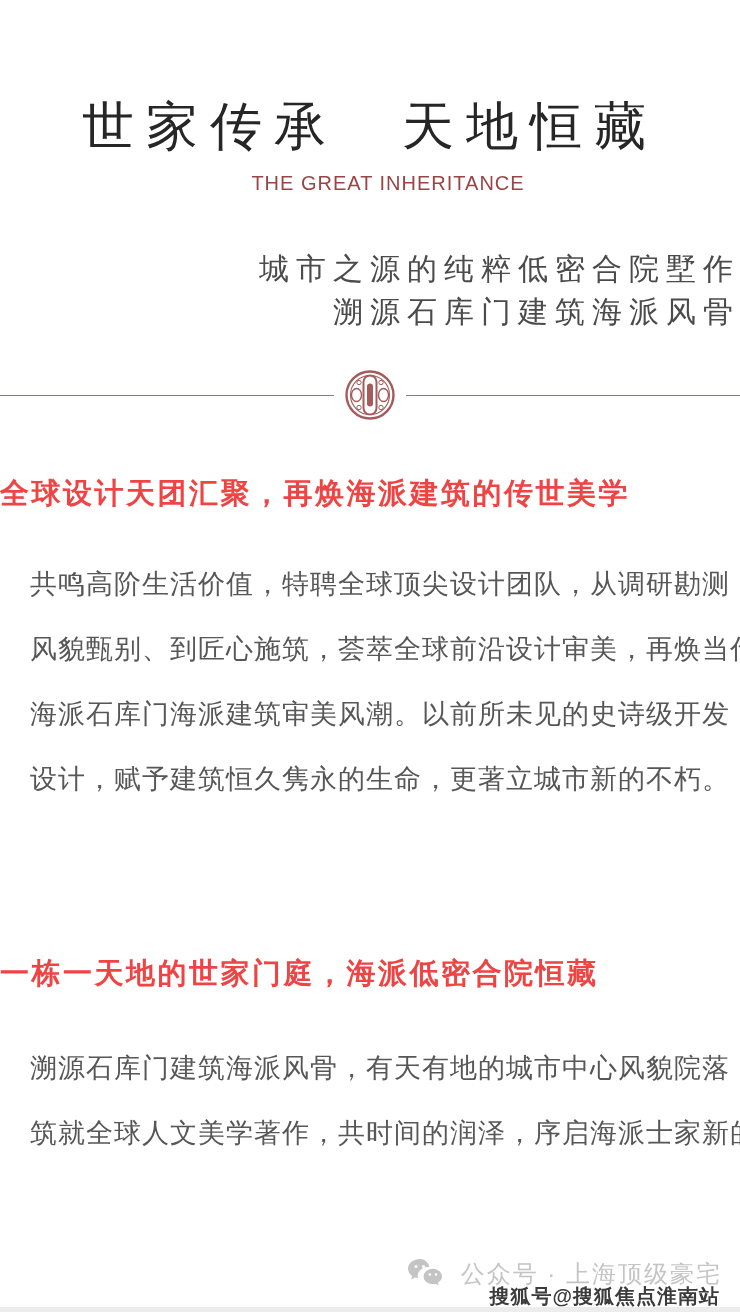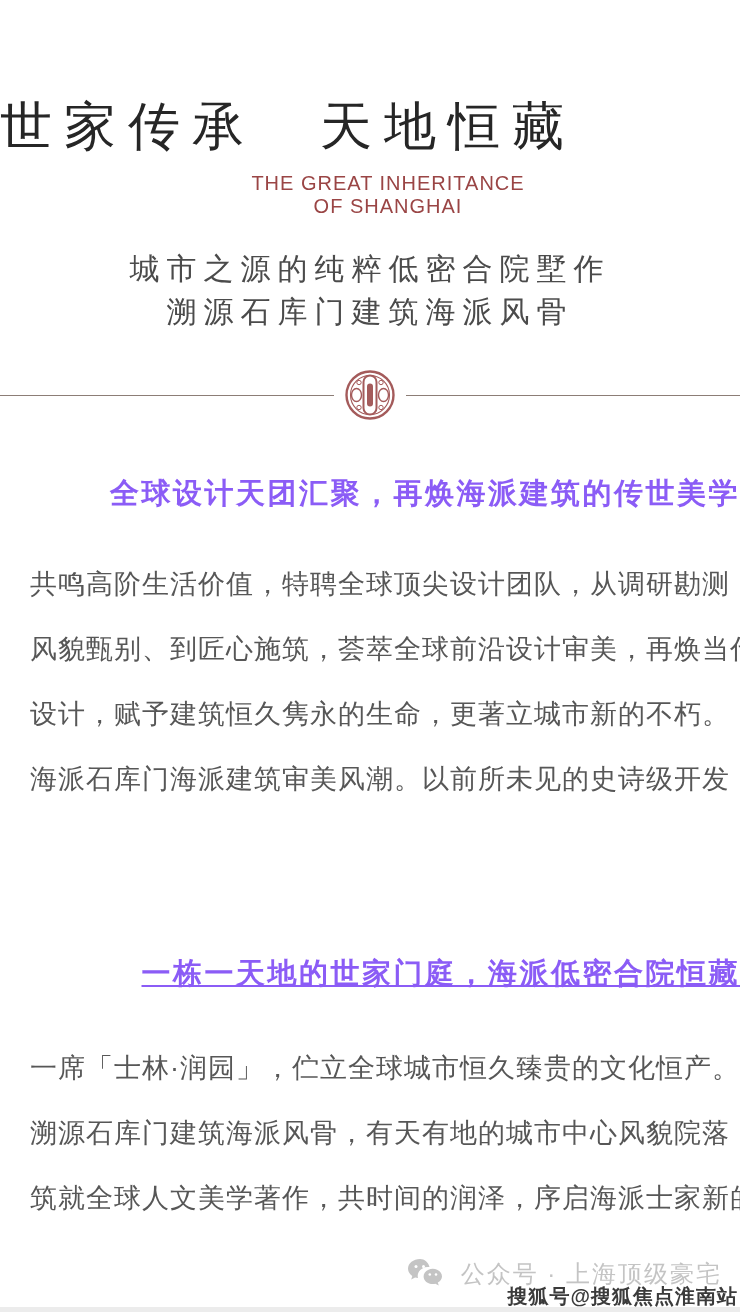--- a/index.html
+++ b/index.html
@@ -9,20 +9,21 @@
     height: 1312px;
     margin: 0 auto;
     background: #ffffff;
     overflow: hidden;
     font-family: "Liberation Sans", "DejaVu Sans", sans-serif;
   }
 
   .title {
     position: absolute;
     top: 97px; left: 0; right: 0;
+    text-align: center;
     font-family: "Liberation Serif", "DejaVu Serif", serif;
     font-size: 52px;
     line-height: 60px;
     letter-spacing: 12px;
     color: #262626;
     white-space: nowrap;
   }
 
   .title-en {
     position: absolute;
@@ -31,51 +32,51 @@
     color: #9a4545;
     font-size: 20px;
     line-height: 23px;
     letter-spacing: 1px;
     padding-left: 36px;
   }
 
   .subtitle {
     position: absolute;
     top: 247px; left: 0; right: 0;
-    text-align: center;
+    text-align: right;
     color: #4b4b4b;
     font-size: 30px;
     line-height: 43px;
     letter-spacing: 7px;
     white-space: nowrap;
   }
 
   .divider {
     position: absolute;
     top: 369px; left: 0; right: 0;
     height: 52px;
     display: flex;
     align-items: center;
   }
   .divider .rule { flex: 1 1 auto; height: 0; border-top: 1px solid #8c7d76; }
   .divider .ornament { flex: 0 0 auto; width: 52px; height: 52px; margin: 0 10px; }
 
   .section-heading {
     position: absolute;
     left: 0; right: 0;
-    text-align: right;
-    color: #8b5cf6;
+    text-align: left;
+    color: #ef4444;
     font-size: 29px;
     line-height: 40px;
     font-weight: bold;
     letter-spacing: 2.5px;
     white-space: nowrap;
   }
   .heading-1 { top: 473px; }
-  .heading-2 { top: 953px; text-decoration: underline; }
+  .heading-2 { top: 953px; }
 
   .para {
     position: absolute;
     left: 30px; right: 30px;
     color: #575757;
     font-size: 27px;
     line-height: 65px;
   }
   .para-1 { top: 552px; }
   .para-2 { top: 1036px; }
@@ -96,21 +97,21 @@
     gap: 18px;
     color: #c4c4c4;
     font-size: 24px;
     letter-spacing: 2px;
     white-space: nowrap;
   }
   .wechat-watermark svg { display: block; }
 
   .sohu-watermark {
     position: absolute;
-    right: 2px;
+    right: 20px;
     bottom: 2px;
     color: #3b3b3b;
     font-size: 20px;
     font-weight: bold;
     letter-spacing: 1px;
     white-space: nowrap;
     text-shadow:
       -1px -1px 0 #ffffff, 1px -1px 0 #ffffff,
       -1px 1px 0 #ffffff, 1px 1px 0 #ffffff,
       0 2px 0 #ffffff;
@@ -125,21 +126,20 @@
 </style>
 </head>
 <body>
 
 <div class="page">
 
   <div class="title">世家传承　天地恒藏</div>
 
   <div class="title-en">
     <div>THE GREAT INHERITANCE</div>
-    <div>OF SHANGHAI</div>
   </div>
 
   <div class="subtitle">
     <div>城市之源的纯粹低密合院墅作</div>
     <div>溯源石库门建筑海派风骨</div>
   </div>
 
   <div class="divider">
     <div class="rule"></div>
     <div class="ornament">
@@ -157,28 +157,27 @@
       </svg>
     </div>
     <div class="rule"></div>
   </div>
 
   <div class="section-heading heading-1">全球设计天团汇聚，再焕海派建筑的传世美学</div>
 
   <div class="para para-1">
     <div class="pline">共鸣高阶生活价值，特聘全球顶尖设计团队，从调研勘测，</div>
     <div class="pline">风貌甄别、到匠心施筑，荟萃全球前沿设计审美，再焕当代</div>
+    <div class="pline">海派石库门海派建筑审美风潮。以前所未见的史诗级开发</div>
     <div class="pline">设计，赋予建筑恒久隽永的生命，更著立城市新的不朽。</div>
-    <div class="pline">海派石库门海派建筑审美风潮。以前所未见的史诗级开发</div>
   </div>
 
   <div class="section-heading heading-2">一栋一天地的世家门庭，海派低密合院恒藏</div>
 
   <div class="para para-2">
-    <div class="pline">一席「士林·润园」，伫立全球城市恒久臻贵的文化恒产。</div>
     <div class="pline">溯源石库门建筑海派风骨，有天有地的城市中心风貌院落，</div>
     <div class="pline">筑就全球人文美学著作，共时间的润泽，序启海派士家新的历史。</div>
   </div>
 
   <div class="wechat-watermark">
     <span>
       <svg width="36" height="30" viewBox="0 0 36 30" xmlns="http://www.w3.org/2000/svg">
         <g fill="#c4c4c4">
           <path d="M13 1 C6.4 1 1 5.3 1 10.6 c0 3 1.7 5.6 4.3 7.4 l-1.1 3.4 3.9-2 c0.9 0.3 1.9 0.4 2.9 0.5 -0.2-0.7-0.3-1.4-0.3-2.1 0-4.9 4.6-8.8 10.3-8.8 0.5 0 1 0 1.5 0.1 C21.4 4.2 17.6 1 13 1 z"></path>
           <path d="M25.8 10.8 c-5.1 0-9.2 3.4-9.2 7.6 0 4.2 4.1 7.6 9.2 7.6 0.9 0 1.8-0.1 2.6-0.3 l3.4 1.8 -1-2.9 c2.4-1.4 4.2-3.6 4.2-6.2 0-4.2-4.1-7.6-9.2-7.6 z"></path>

